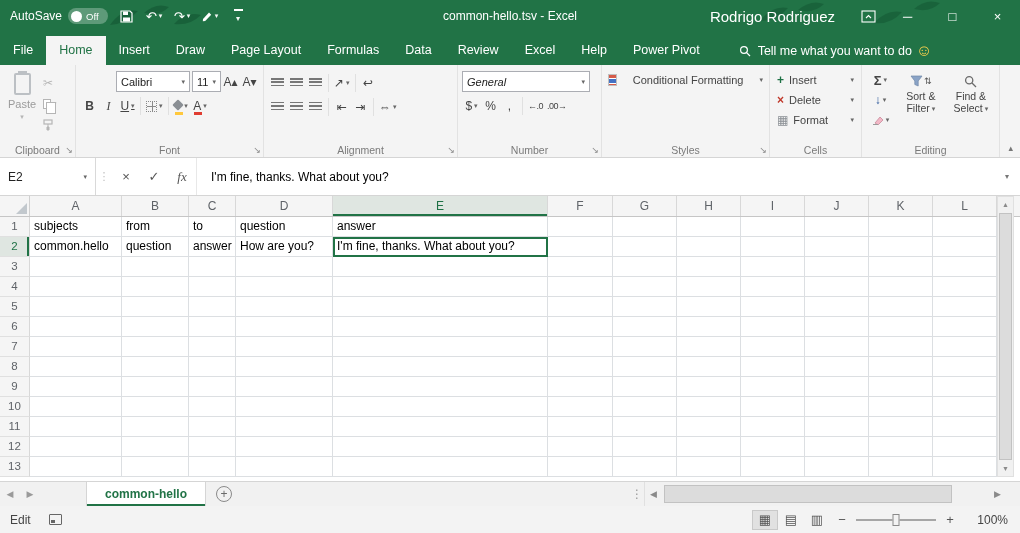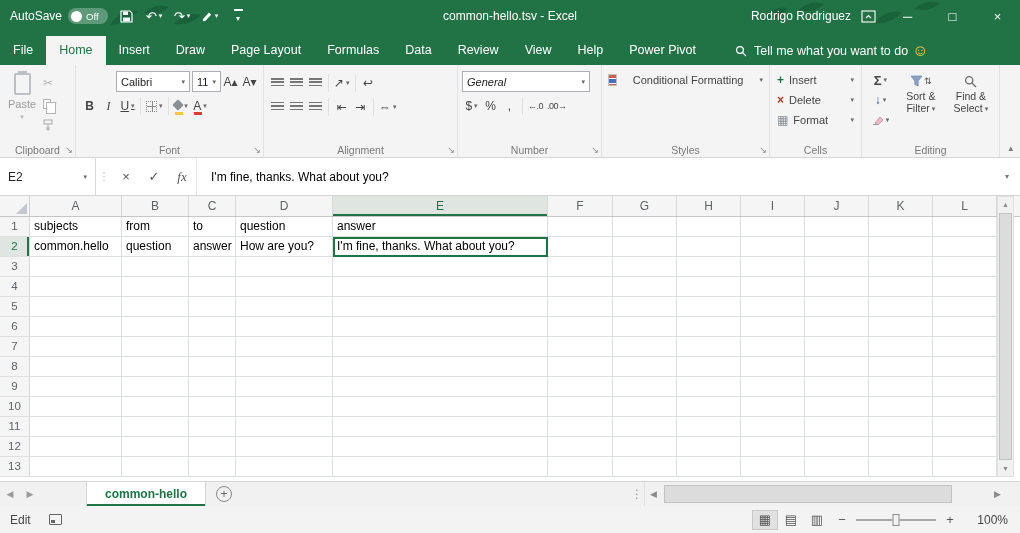--- a/index.html
+++ b/index.html
@@ -22,21 +22,21 @@
   .pill-label { font-size:9.5px; color:#fff; }
   .qat-btn { min-width:20px; height:24px; color:#fff; display:flex; align-items:center;
     justify-content:center; gap:2px; cursor:pointer; font-size:13px; }
   .qat-caret { font-size:7px; opacity:.95; }
   .cust-bar { display:block; width:9px; height:2px; background:#fff; margin-bottom:1px; }
   .cust { display:flex; flex-direction:column; align-items:center; }
   .cust .qat-caret { font-size:8px; }
   .title-center { position:absolute; left:0; right:0; text-align:center; font-size:12px;
     z-index:1; pointer-events:none; }
   .titlebar-right { margin-left:auto; display:flex; align-items:center; height:100%; z-index:2; }
-  .user-name { font-size:12px; cursor:pointer; }
+  .user-name { margin-right:16px; font-size:15px; cursor:pointer; }
   .tb-btn { width:34px; height:100%; display:flex; align-items:center; justify-content:center; cursor:pointer; }
   .win-btn { width:45px; height:100%; display:flex; align-items:center; justify-content:center;
     font-size:13px; cursor:pointer; }
   
   .tabrow { position:absolute; top:32px; left:0; width:100%; height:33px; background:#217346;
     display:flex; align-items:flex-end; color:#fff; }
   .rtab { height:29px; line-height:29px; padding:0 13px; font-size:12.5px; cursor:pointer; white-space:nowrap; }
   .rtab.active { background:#f4f4f4; color:#217346; }
   .tellme { display:flex; align-items:center; gap:7px; margin-left:26px; height:29px;
     font-size:12.5px; cursor:text; white-space:nowrap; }
@@ -269,21 +269,21 @@
 
   <div class="tabrow">
     <div class="rtab">File</div>
     <div class="rtab active">Home</div>
     <div class="rtab">Insert</div>
     <div class="rtab">Draw</div>
     <div class="rtab">Page Layout</div>
     <div class="rtab">Formulas</div>
     <div class="rtab">Data</div>
     <div class="rtab">Review</div>
-    <div class="rtab">View</div>
+    <div class="rtab">Excel</div>
     <div class="rtab">Help</div>
     <div class="rtab">Power Pivot</div>
     <div class="tellme">
       <svg width="12" height="12" viewBox="0 0 12 12">
         <circle cx="5" cy="5" r="3.4" fill="none" stroke="#fff" stroke-width="1.2"></circle>
         <line x1="7.6" y1="7.6" x2="11" y2="11" stroke="#fff" stroke-width="1.2"></line>
       </svg>
       <span>Tell me what you want to do</span>
     </div>
     <div class="smiley">☺</div>

